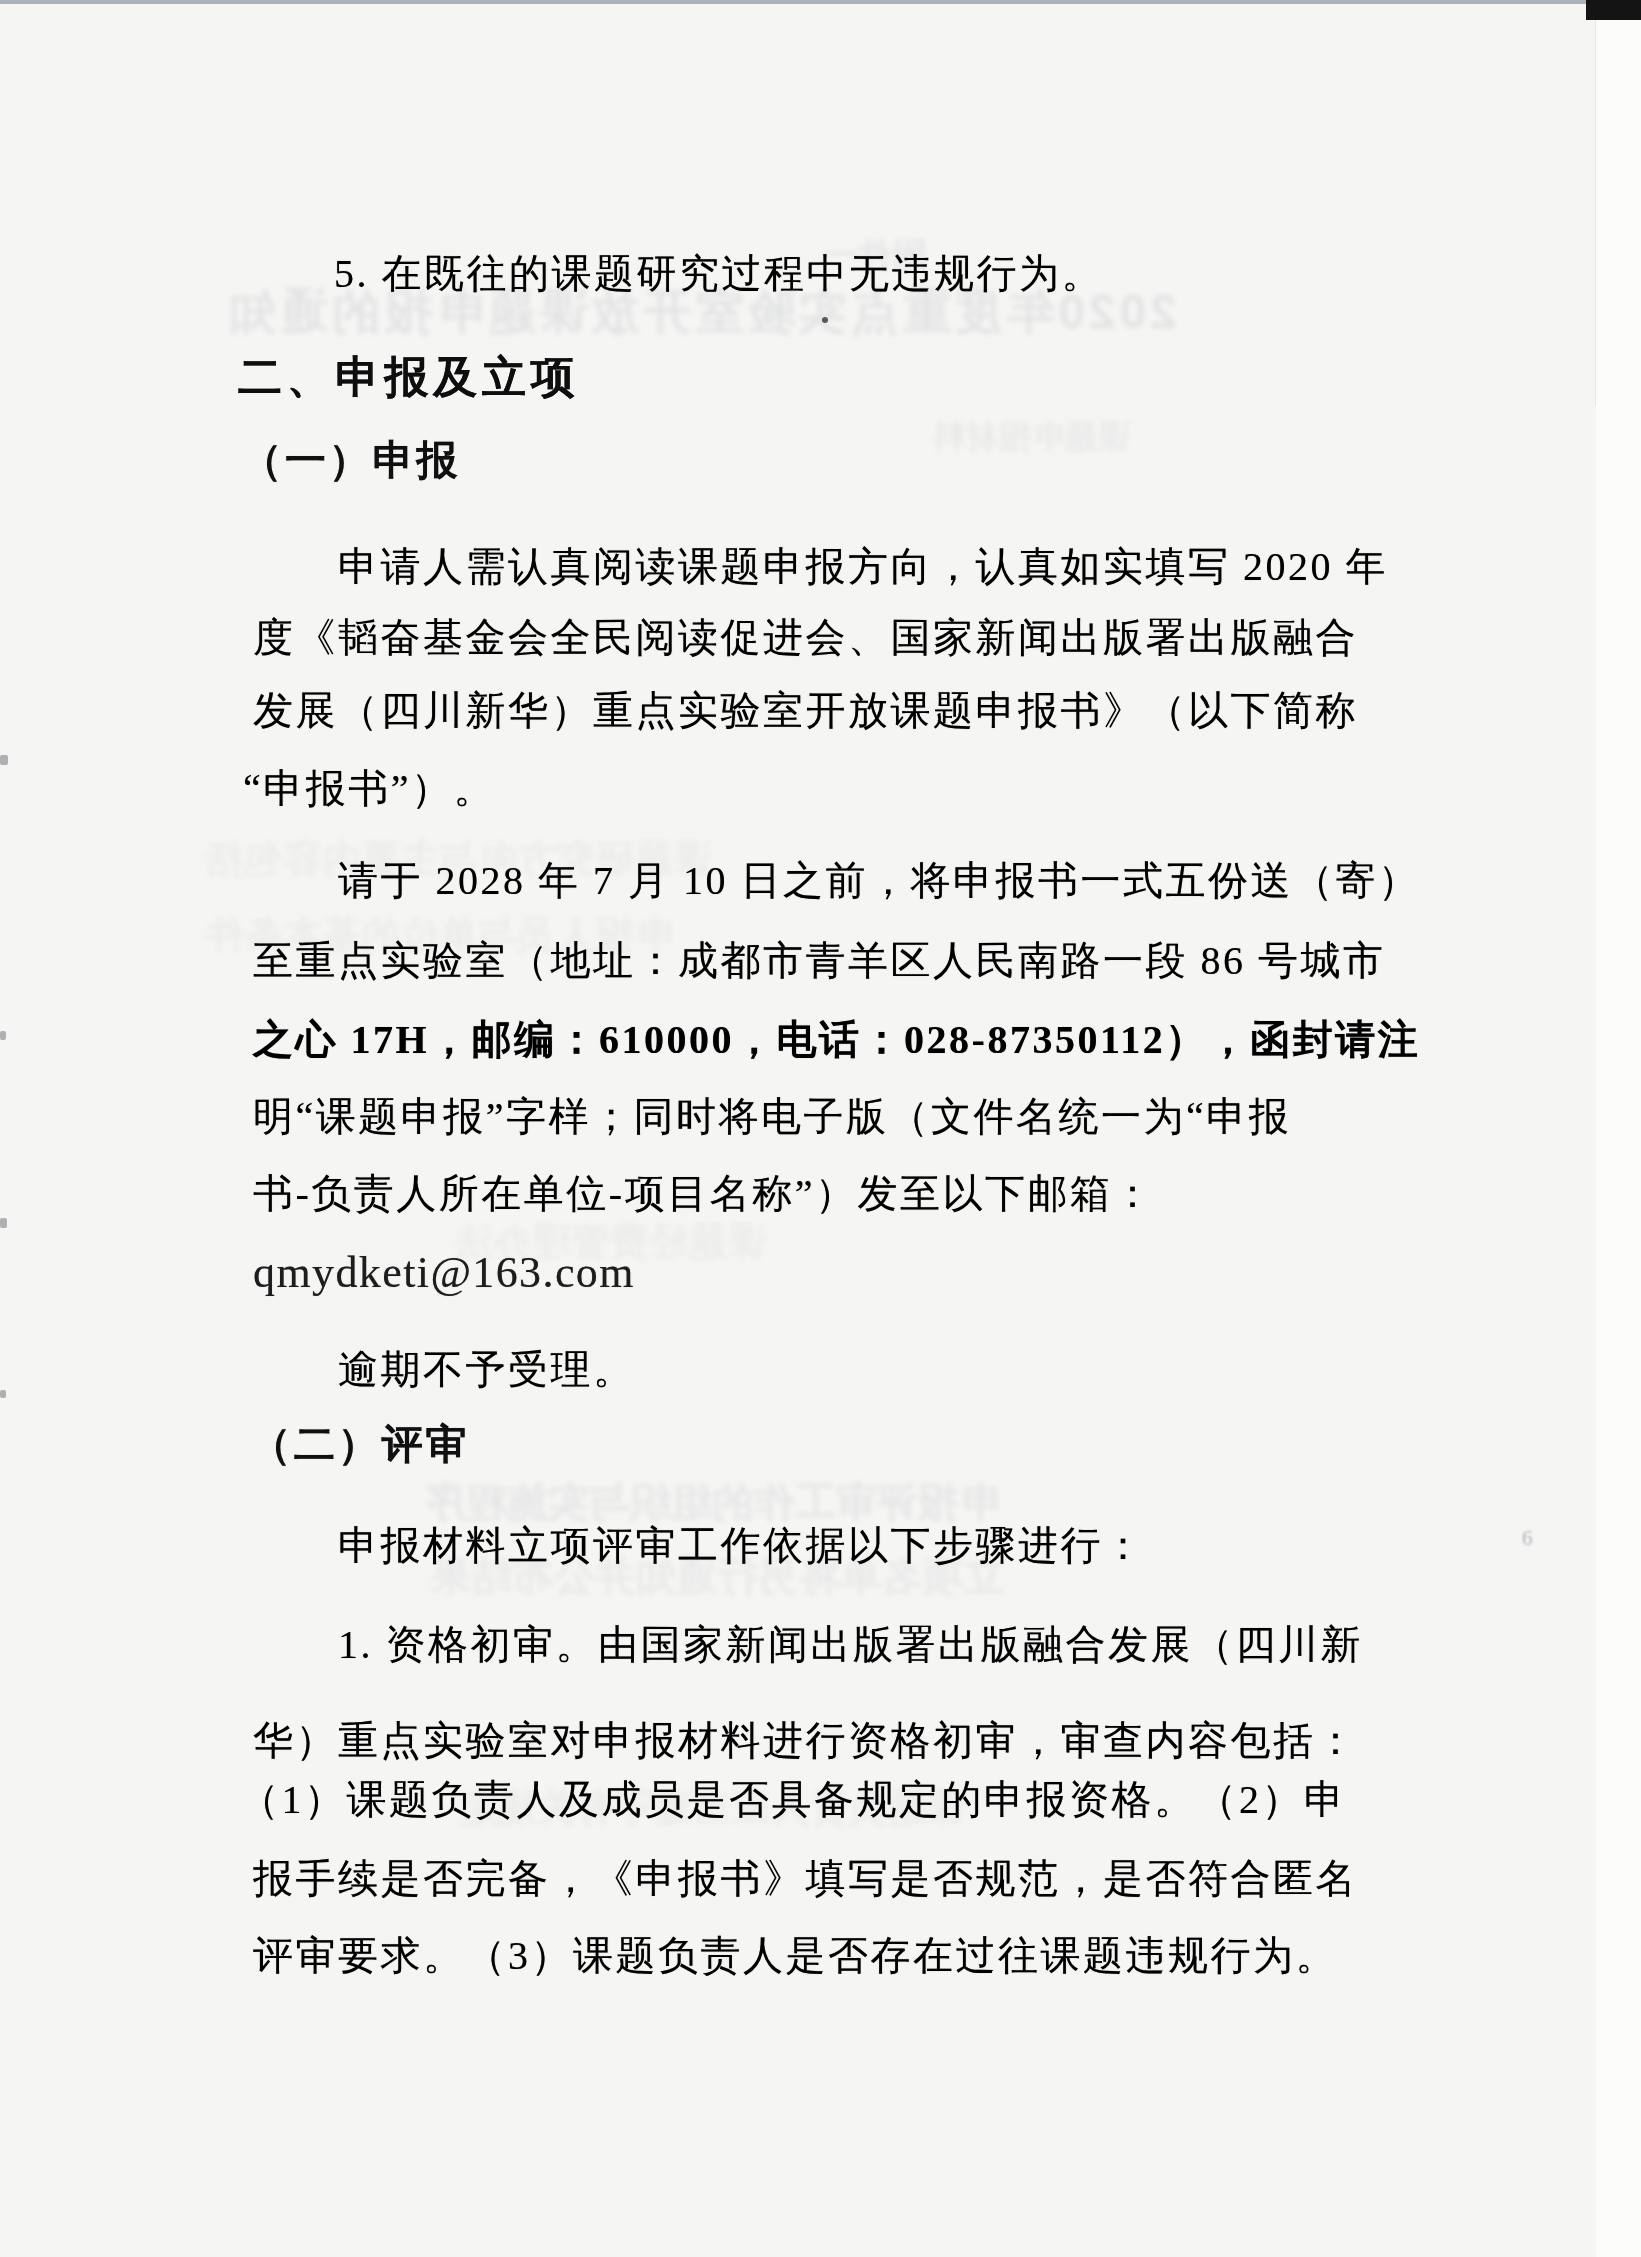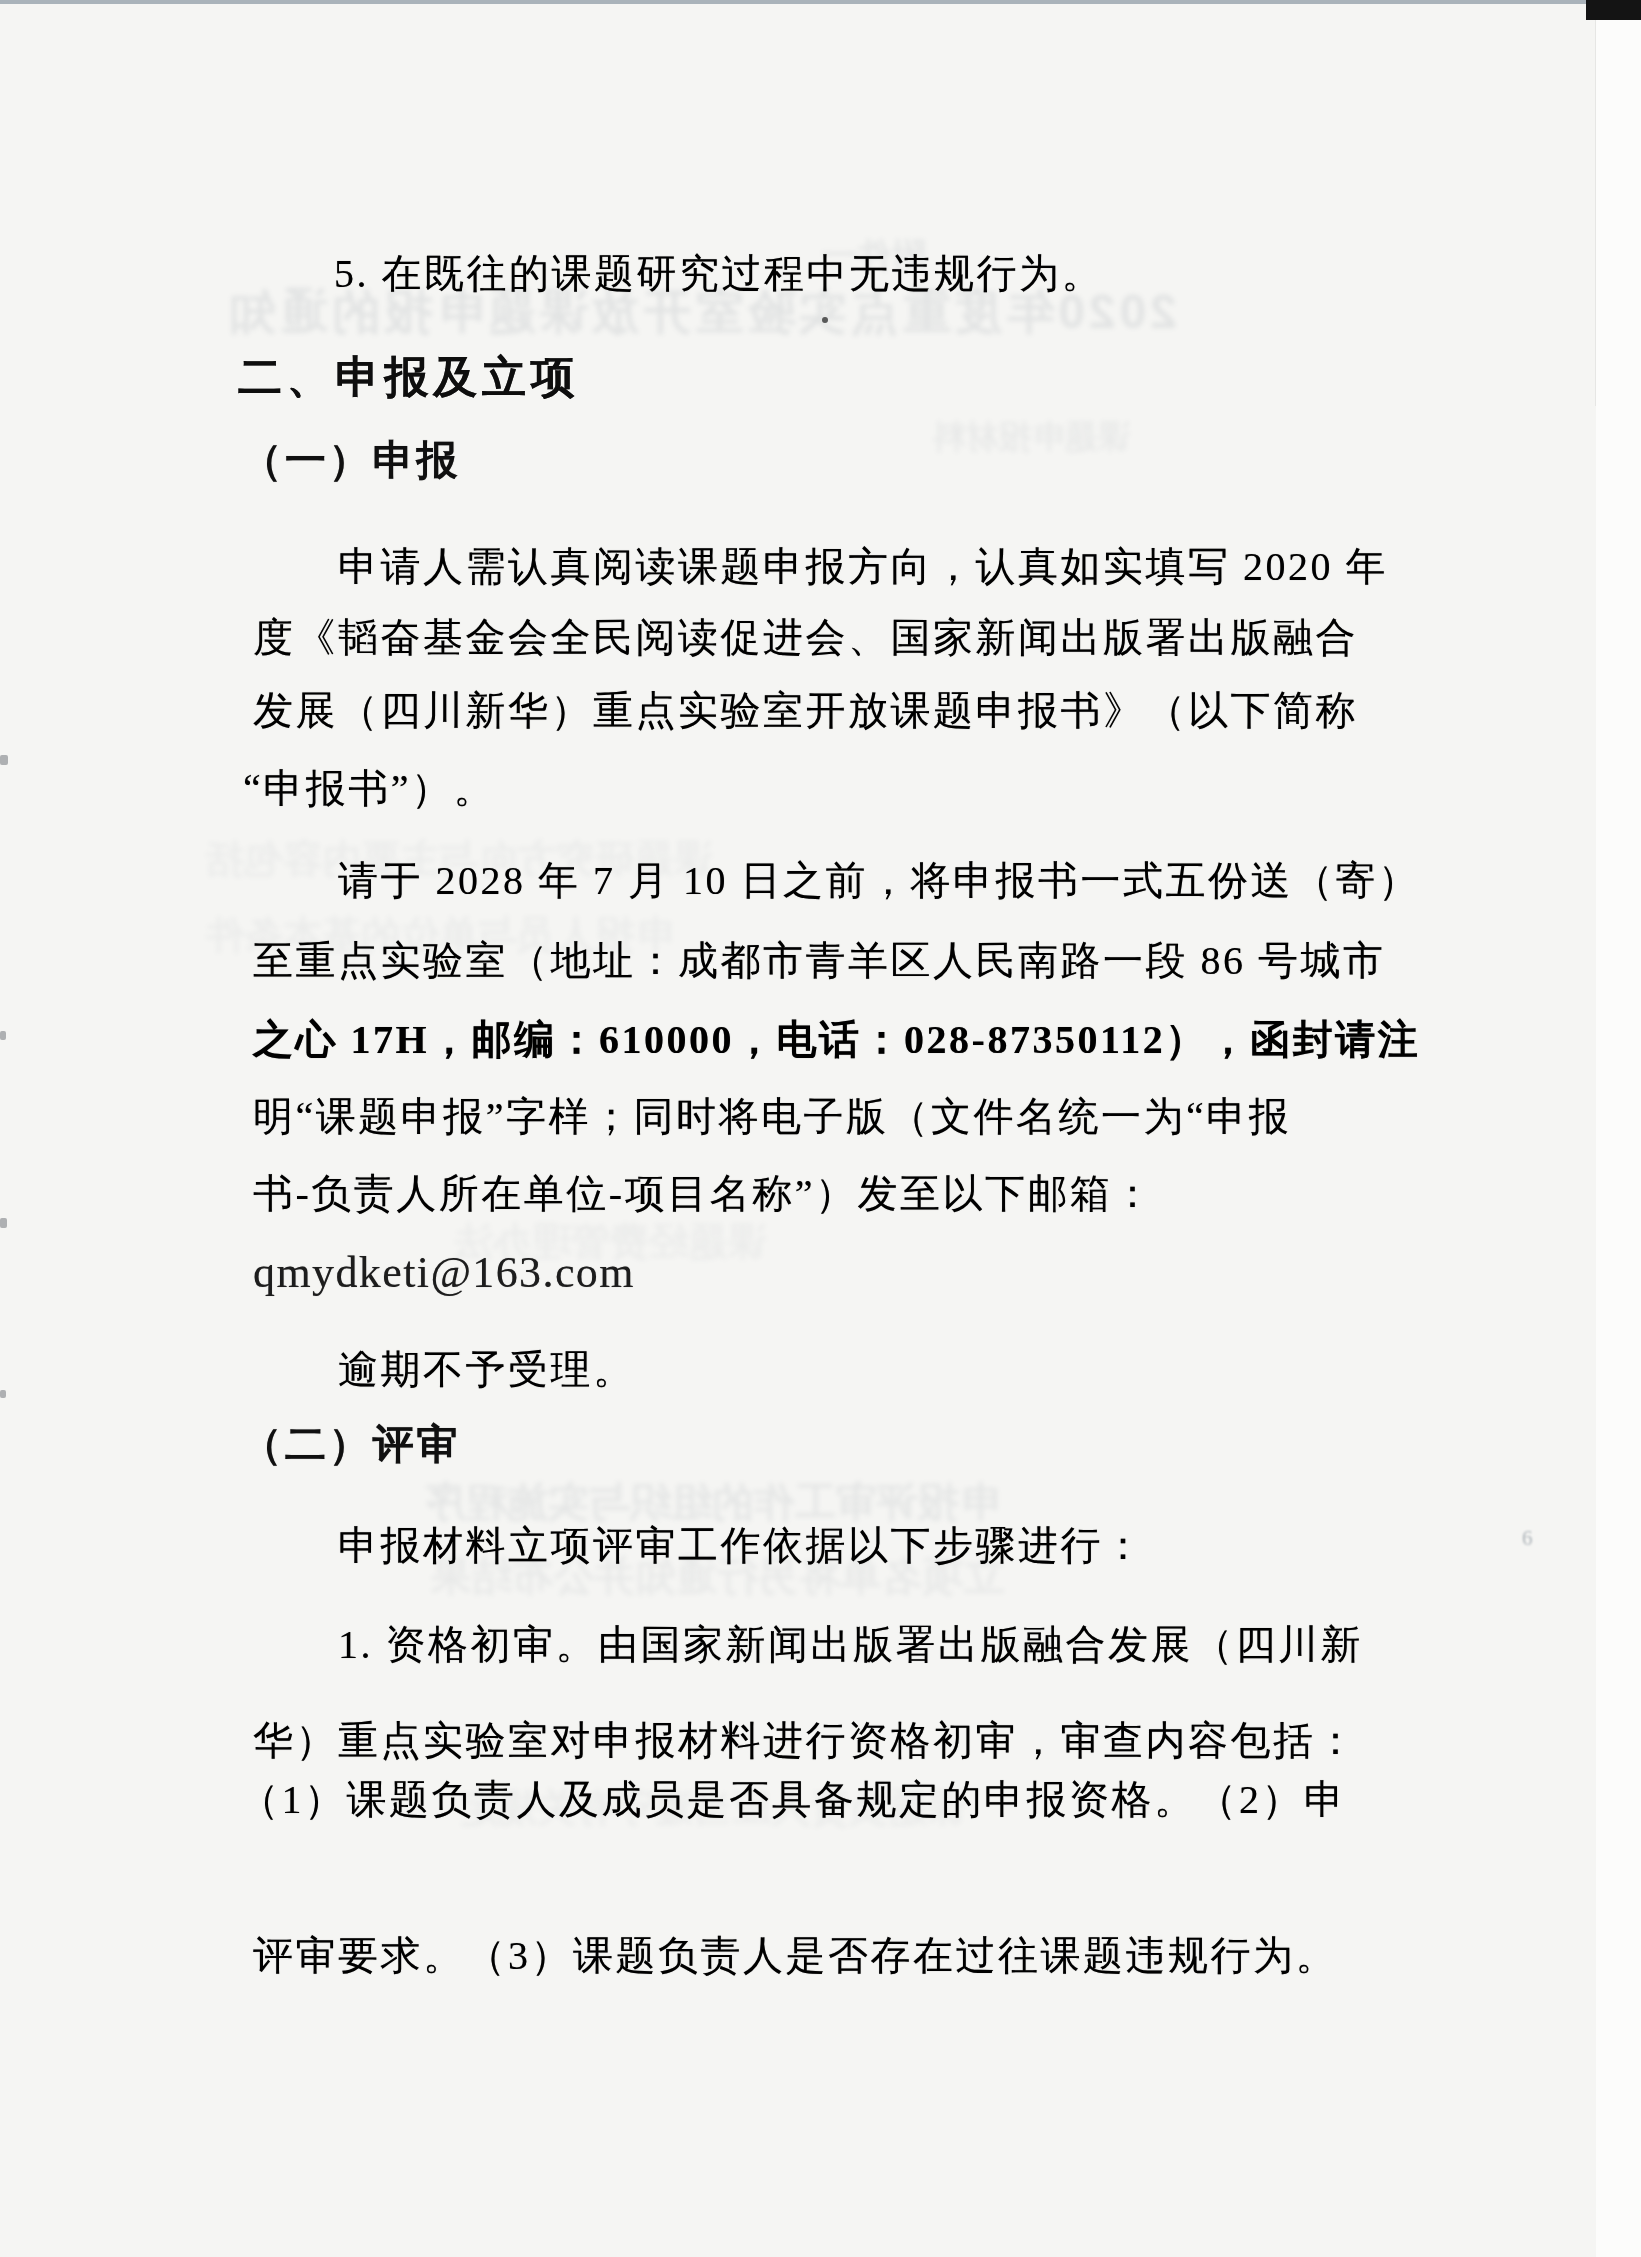--- a/index.html
+++ b/index.html
@@ -91,27 +91,28 @@
   <div class="ln" style="left:338px;top:853px;">请于 2028 年 7 月 10 日之前，将申报书一式五份送（寄）</div>
   <div class="ln" style="left:253px;top:933px;">至重点实验室（地址：成都市青羊区人民南路一段 86 号城市</div>
   <div class="ln" style="left:253px;top:1012px;font-weight:bold;">之心 17H，邮编：610000，电话：028-87350112），函封请注</div>
   <div class="ln" style="left:253px;top:1089px;">明“课题申报”字样；同时将电子版（文件名统一为“申报</div>
   <div class="ln" style="left:253px;top:1166px;">书-负责人所在单位-项目名称”）发至以下邮箱：</div>
 
   <div class="ln email" style="left:253px;top:1247px;">qmydketi@163.com</div>
 
   <div class="ln" style="left:338px;top:1342px;">逾期不予受理。</div>
 
-  <div class="ln h2" style="left:241px;top:1417px;">（二）评审</div>
+  <div class="ln h2" style="left:250px;top:1417px;">（二）评审</div>
 
   <div class="ln" style="left:338px;top:1518px;">申报材料立项评审工作依据以下步骤进行：</div>
 
   <div class="ln" style="left:338px;top:1617px;">1. 资格初审。由国家新闻出版署出版融合发展（四川新</div>
   <div class="ln" style="left:253px;top:1693px;margin-top:20px;">华）重点实验室对申报材料进行资格初审，审查内容包括：</div>
   <div class="ln" style="left:239px;top:1772px;">（1）课题负责人及成员是否具备规定的申报资格。（2）申</div>
+  <div class="ln" style="left:253px;top:1851px;">报手续是否完备，《申报书》填写是否规范，是否符合匿名</div>
   <div class="ln" style="left:253px;top:1928px;">评审要求。（3）课题负责人是否存在过往课题违规行为。</div>
 
   <div class="right-strip"></div>
   <div class="right-edge-line"></div>
   <div class="top-edge"></div>
   <div class="corner-mark"></div>
 
   <div class="speck" style="left:822px;top:317px;width:5.8px;height:5.8px;background:rgba(40,40,40,.75);"></div>
   <div class="smudge" style="left:1522px;top:1526px;">6</div>
   <div class="edge-dash" style="top:755px;width:7.7px;height:9.7px;"></div>

